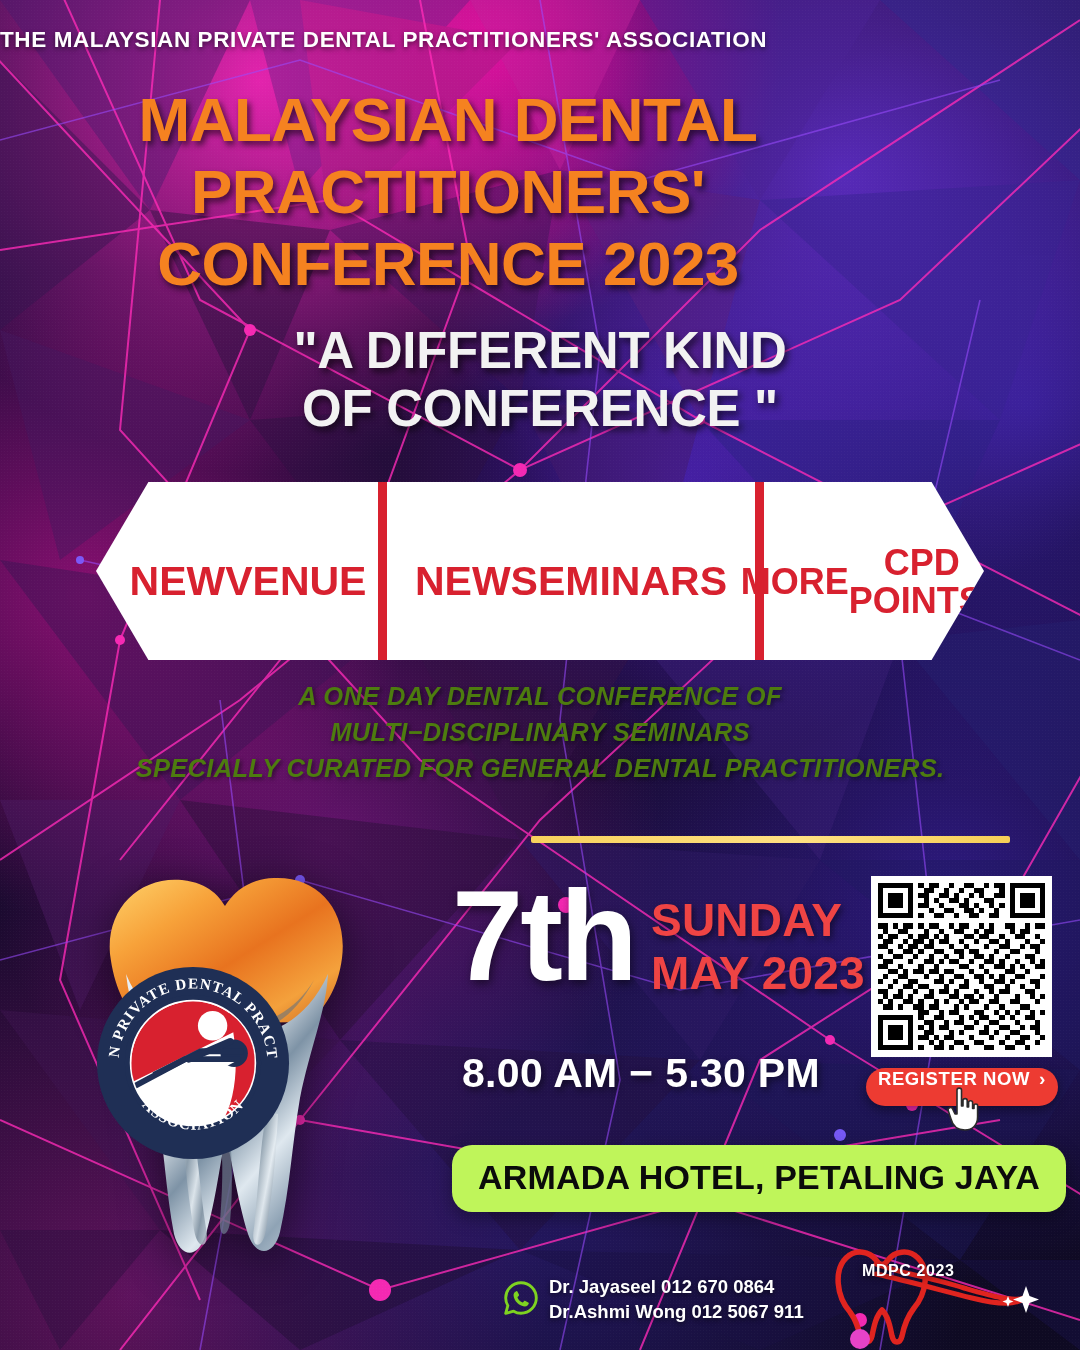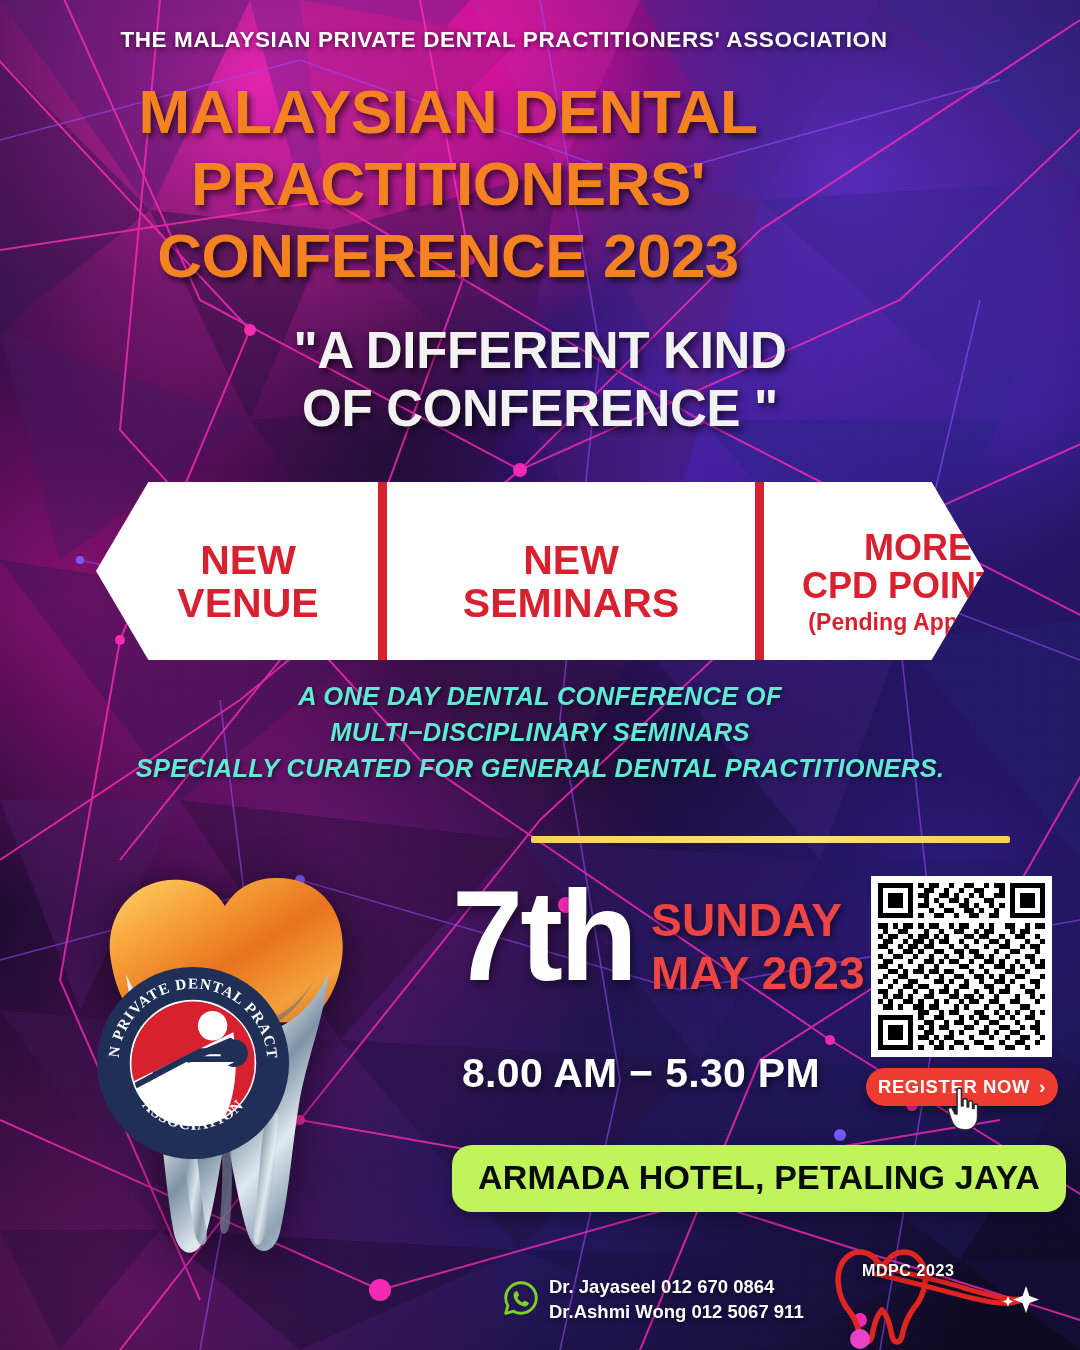--- a/index.html
+++ b/index.html
@@ -36,28 +36,28 @@
   .bg-net{ opacity:.95; }
   .bg-grain{
     background-image:radial-gradient(rgba(255,255,255,.055) 1px, transparent 1px);
     background-size:3px 3px;
     opacity:.5;
   }
 
   
   .assoc-line{
     position:absolute; top:27px; left:0; width:1008px;
-    text-align:center;
+    text-align:left;
     font-size:22.5px; font-weight:700; letter-spacing:.6px;
     color:#ffffff;
     text-shadow:0 2px 5px rgba(0,0,0,.55);
   }
 
   .main-title{
-    position:absolute; top:76px; left:0; width:896px;
+    position:absolute; top:84px; left:0; width:896px;
     text-align:center;
     color:#F58220;
     font-size:62px; line-height:72px;
     font-weight:800; letter-spacing:-.5px;
     text-shadow:3px 4px 6px rgba(0,0,0,.6);
   }
   .main-title .tl{ display:block; }
 
   .tagline{
     position:absolute; top:322px; left:0; width:1080px;
@@ -72,21 +72,21 @@
   
   .banner{
     position:absolute; left:96px; top:482px;
     width:888px; height:178px;
     background:#ffffff;
     clip-path:polygon(5.9% 0%, 94.1% 0%, 100% 50%, 94.1% 100%, 5.9% 100%, 0% 50%);
     display:flex; align-items:stretch;
   }
   .banner-cell{
     flex:0 0 auto;
-    display:flex; flex-direction:column;
+    display:flex; flex-direction:row;
     align-items:center; justify-content:center;
     color:#D8212F;
     text-align:center;
     font-weight:800;
     line-height:1.06;
     margin-top:22px;
   }
   .cell-venue{ width:268px; font-size:41px; padding-left:36px; }
   .cell-prog { width:340px; font-size:41px; }
   .cell-cpd  { width:280px; font-size:36px;align-items:center; }
@@ -95,21 +95,21 @@
   .divider{
     flex:0 0 auto; width:9px;
     background:#D8212F;
     margin:0 14px;
   }
 
   
   .desc{
     position:absolute; top:678px; left:0; width:1080px;
     text-align:center;
-    color:#5eead4;
+    color:#4d7c0f;
     font-size:25.5px; line-height:36px;
     font-weight:800; font-style:italic; letter-spacing:.3px;
     text-shadow:2px 2px 4px rgba(0,0,0,.5);
   }
   .desc .dl{ display:block; }
 
   
   .gold-rule{
     position:absolute; left:531px; top:836px;
     width:479px; height:7px;
@@ -170,21 +170,21 @@
     background:#ffffff;
     padding:7px;
   }
   .qr-box svg{ display:block; width:167px; height:167px; }
 
   .register-btn{
     position:absolute; left:866px; top:1068px;
     width:192px; height:38px;
     background:#ED3B32;
     border-radius:19px;
-    display:flex; align-items:center; justify-content:center;
+    display:flex; align-items:flex-start; justify-content:center;
     color:#ffffff;
     font-size:18.5px; font-weight:700; letter-spacing:.6px;
     box-shadow:0 4px 12px rgba(0,0,0,.4);
   }
   .register-btn .chev{ margin-left:9px; font-weight:700; font-size:19px; }
   .cursor-hand{
     position:absolute; left:944px; top:1086px;
     width:38px; height:46px;
   }
 

